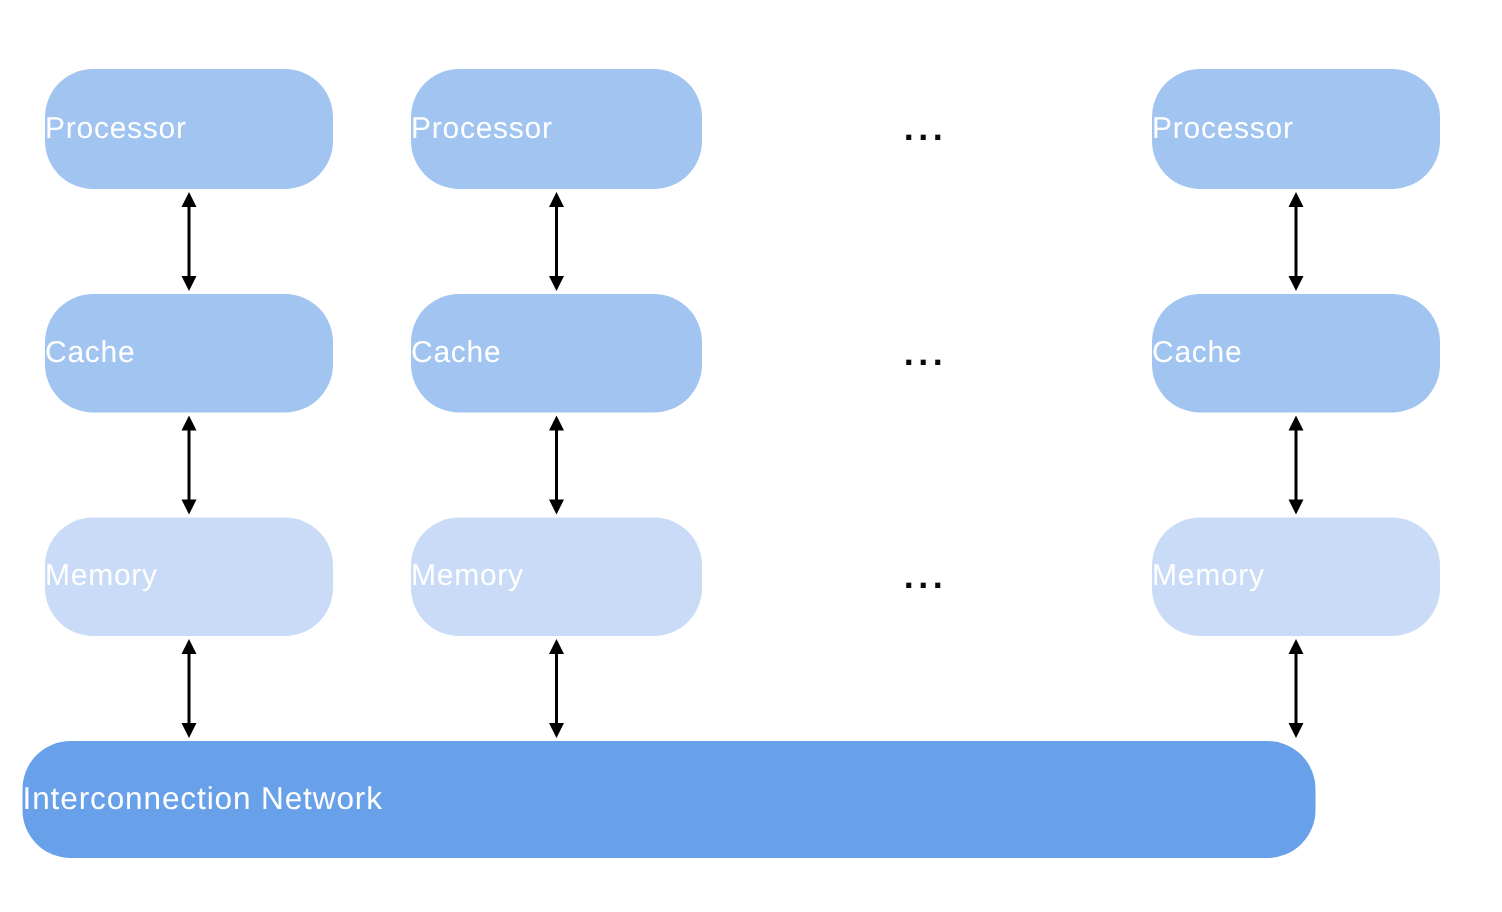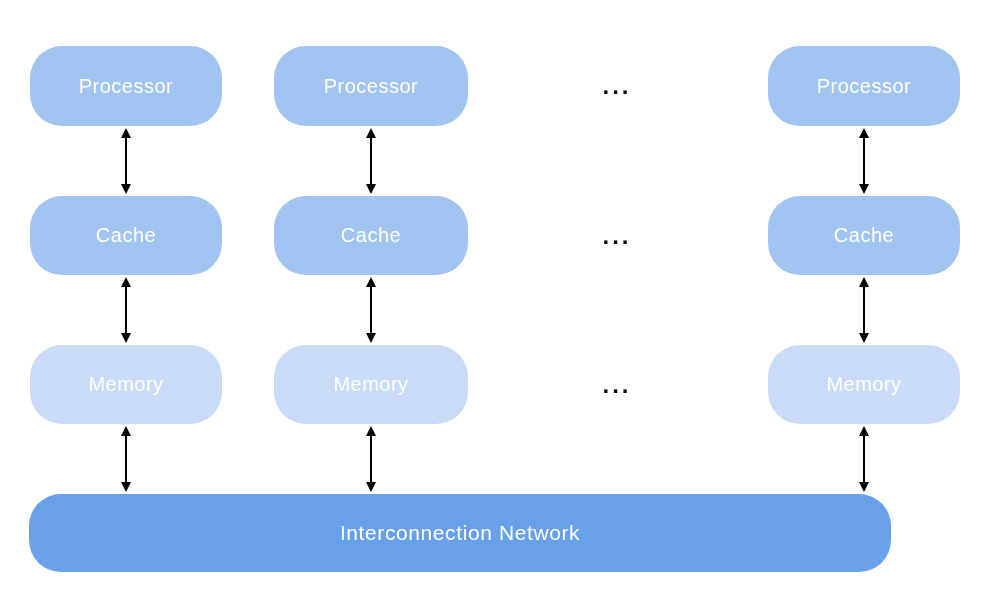--- a/index.html
+++ b/index.html
@@ -19,21 +19,20 @@
     position: relative;
     width: 1001px;
     height: 608px;
     background: #ffffff;
     overflow: hidden;
   }
   .box {
     position: absolute;
     display: flex;
     align-items: center;
-    justify-content: center;
     color: var(--label-text);
     font-size: 20px;
     letter-spacing: 0.5px;
     border-radius: 32px;
   }
   .node { background: var(--node-fill); }
   .memory { background: var(--memory-fill); }
   .network {
     background: var(--network-fill);
     font-size: 21px;
@@ -149,17 +148,17 @@
   </div>
   <div class="box memory" style="left:768px; top:345px; width:192px; height:79px">
     <span>Memory</span>
   </div>
   <div class="varrow" style="left:858px; top:426px; height:66px">
     <span class="head up"></span>
       <span class="line"></span>
       <span class="head down"></span>
   </div>
 
-  <div class="box network" style="left:29px; top:494px; width:862px; height:78px">
+  <div class="box network" style="left:15px; top:494px; width:862px; height:78px">
     <span>Interconnection Network</span>
   </div>
 
 </div>
 
 </body></html>

